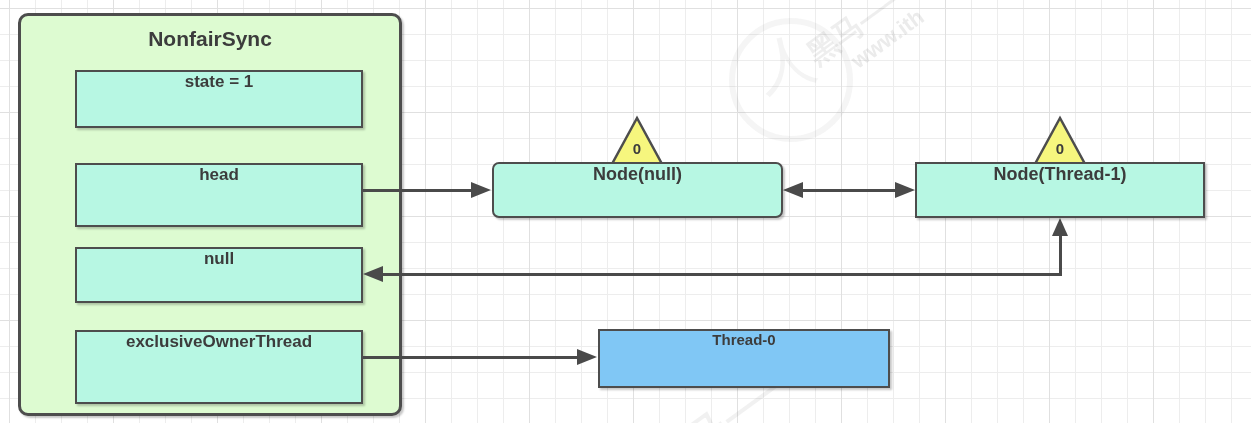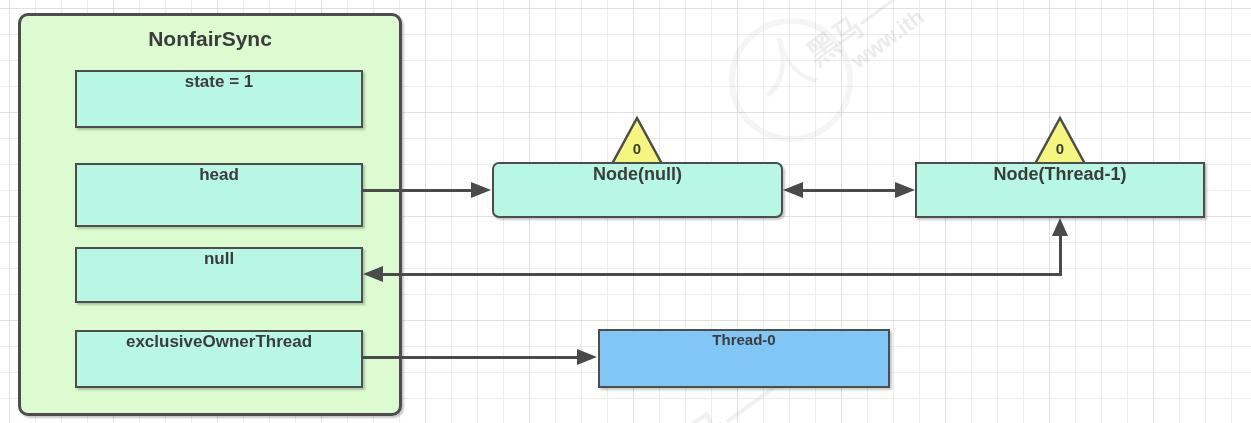--- a/index.html
+++ b/index.html
@@ -20,21 +20,21 @@
   .shape{box-sizing:border-box;border:2px solid #4d4d4d;box-shadow:2px 2px 2px rgba(0,0,0,0.22);}
   .center{display:flex;justify-content:center;}
   
   .container-box{left:18px;top:13px;width:384px;height:403px;background:#ddfbd1;border-radius:10px;border-width:3px;}
   .container-title{left:18px;top:27px;width:384px;text-align:center;font-size:21px;font-weight:bold;}
   
   .field{left:75px;width:288px;background:#b7f7e3;font-size:17px;font-weight:bold;}
   .f-state{top:70px;height:58px;}
   .f-head{top:163px;height:64px;}
   .f-tail{top:247px;height:56px;}
-  .f-eot{top:330px;height:58px;}
+  .f-eot{top:330px;height:74px;}
   
   .nodebox{top:162px;height:56px;background:#b7f7e3;font-size:18px;font-weight:bold;}
   .node1{left:492px;width:291px;border-radius:7px;}
   .node2{left:915px;width:290px;}
   .threadbox{left:598px;top:329px;width:292px;height:59px;background:#80c7f5;font-size:15px;font-weight:bold;}
   
   .tri{width:56px;height:52px;overflow:visible;}
   .tri-1{left:609px;top:115px;}
   .tri-2{left:1032px;top:115px;}
   .tri-zero{width:56px;text-align:center;font-size:15px;font-weight:bold;color:#3c3c3c;}

